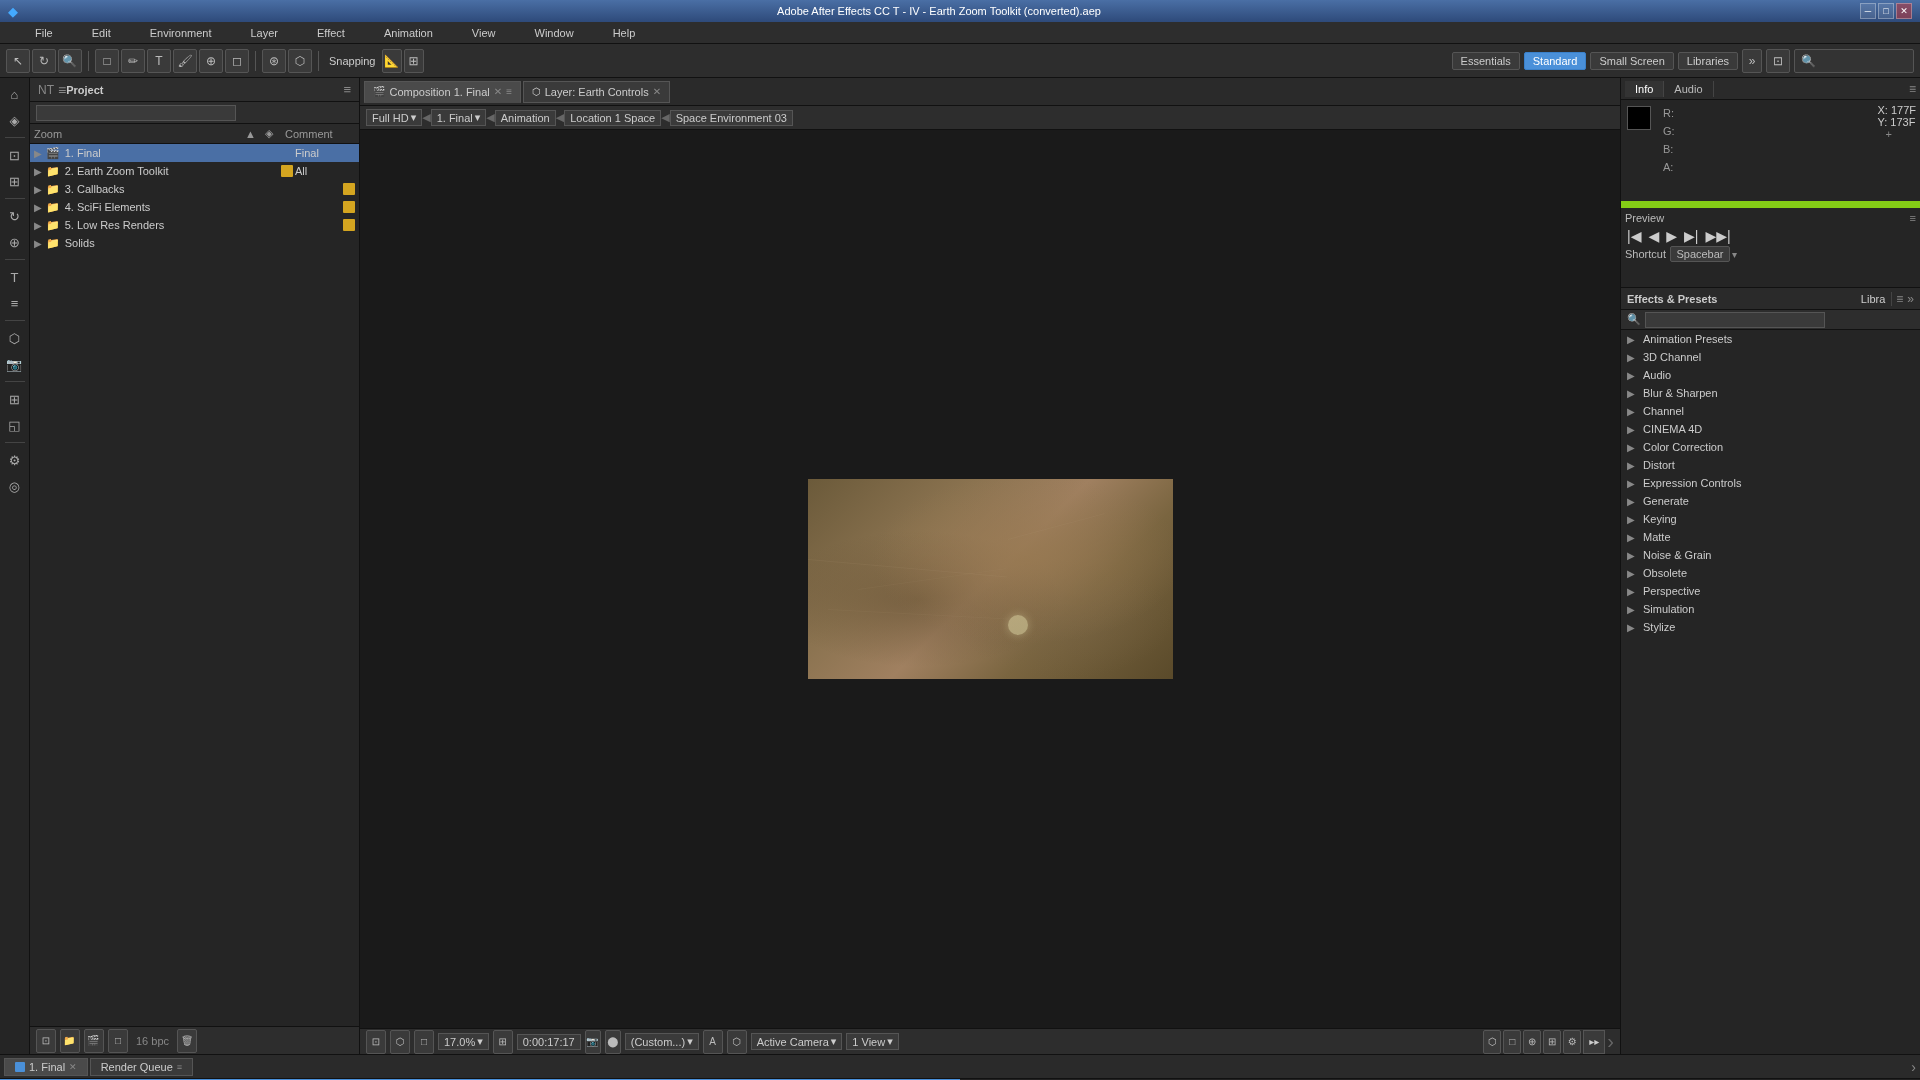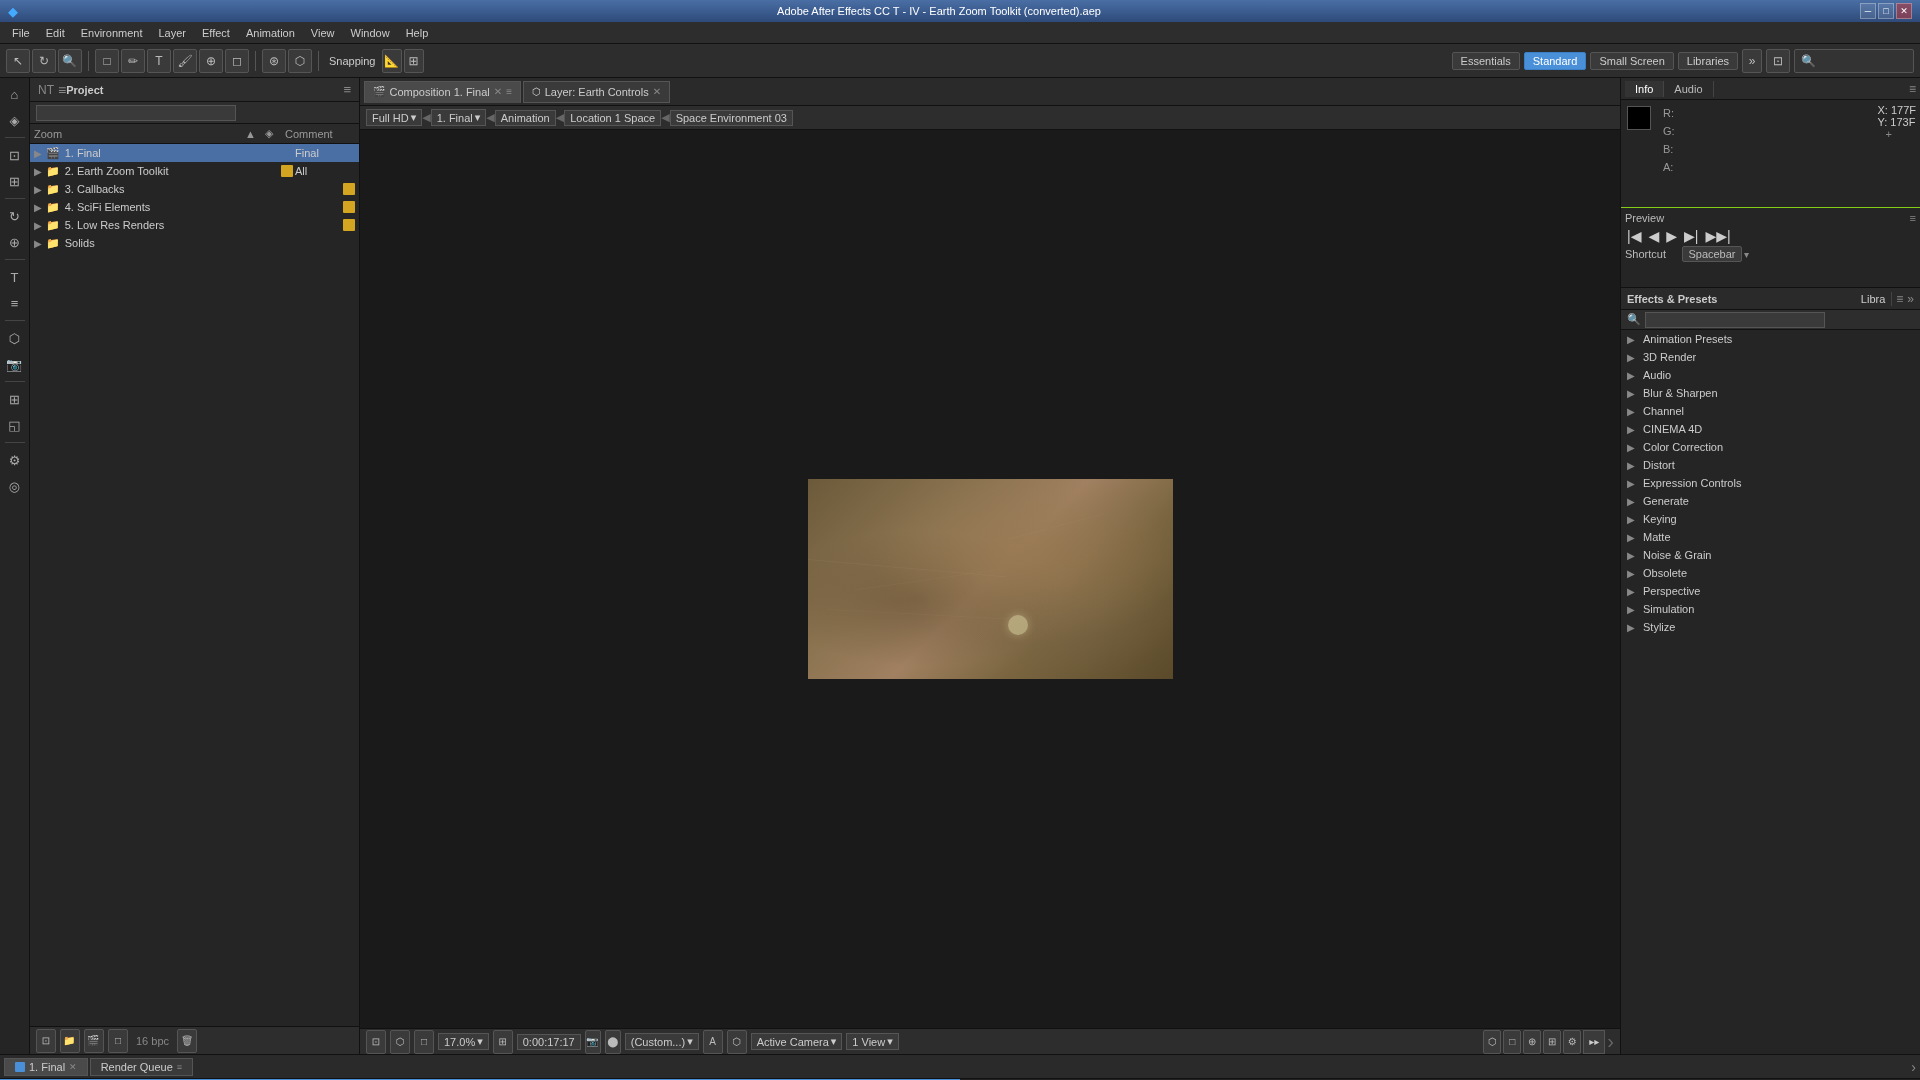--- a/index.html
+++ b/index.html
@@ -39,20 +39,21 @@
       display: flex;
       align-items: center;
       padding: 0 4px;
       border-bottom: 1px solid #111;
     }
     .menu-item {
       padding: 2px 8px;
       cursor: pointer;
       color: #ccc;
       font-size: 11px;
+      margin-left: 23px;
     }
 
     
     #toolbar {
       height: 34px;
       background: #2d2d2d;
       display: flex;
       align-items: center;
       padding: 0 6px;
       gap: 2px;
@@ -279,21 +280,21 @@
       background: #252525;
       border-left: 1px solid #111;
       display: flex;
       flex-direction: column;
     }
 
     
     #info-panel {
       height: 130px;
       background: #252525;
-      border-bottom: 1px solid #84cc16;
+      border-bottom: 7px solid #84cc16;
     }
     .info-tabs {
       height: 22px;
       background: #2a2a2a;
       display: flex;
       align-items: center;
       padding: 0 4px;
       gap: 0;
       border-bottom: 1px solid #111;
     }
@@ -332,21 +333,21 @@
       margin-bottom: 4px;
       font-size: 11px; color: #bbb;
     }
     .preview-controls {
       display: flex; gap: 3px; align-items: center;
     }
     .prev-btn {
       color: #ccc; font-size: 14px; cursor: pointer; padding: 0 2px;
     }
     .shortcut-row {
-      display: flex; align-items: center; gap: 16px;
+      display: flex; align-items: center; gap: 4px;
       font-size: 11px; color: #bbb; padding: 2px 0;
     }
     .shortcut-key {
       background: #3a3a3a;
       border: 1px solid #555;
       padding: 1px 5px;
       border-radius: 2px;
       font-size: 11px;
       min-width: 60px;
       text-align: center;
@@ -774,21 +775,21 @@
         <span style="color:#888;">🔍</span>
         <input type="text" placeholder="" style="">
       </div>
       <div class="fx-list">
         <div class="fx-item">
           <span class="fx-arrow">▶</span>
           <span class="fx-label">Animation Presets</span>
         </div>
         <div class="fx-item">
           <span class="fx-arrow">▶</span>
-          <span class="fx-label">3D Render</span>
+          <span class="fx-label">3D Channel</span>
         </div>
         <div class="fx-item">
           <span class="fx-arrow">▶</span>
           <span class="fx-label">Audio</span>
         </div>
         <div class="fx-item">
           <span class="fx-arrow">▶</span>
           <span class="fx-label">Blur &amp; Sharpen</span>
         </div>
         <div class="fx-item">

